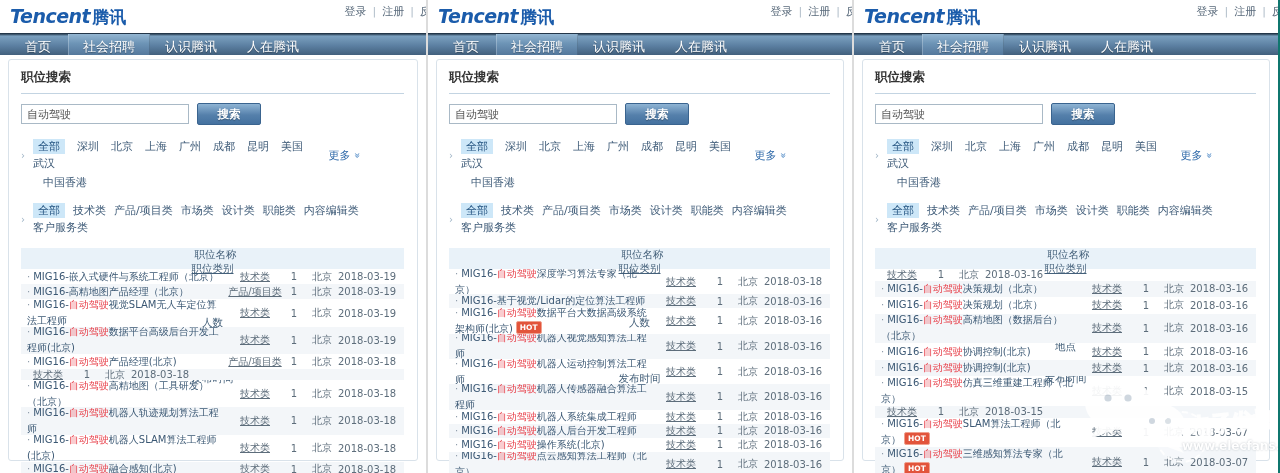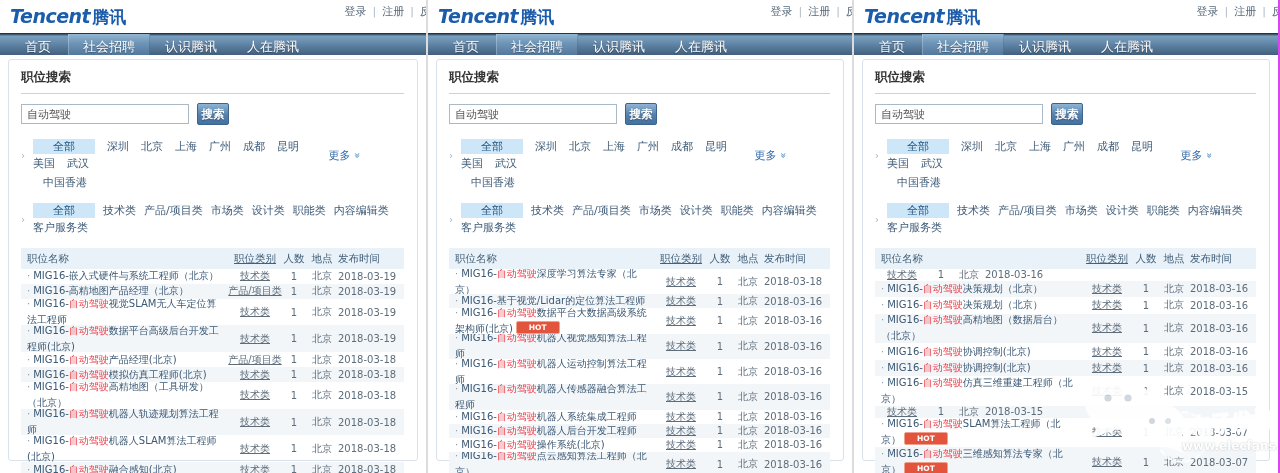--- a/index.html
+++ b/index.html
@@ -1,18 +1,18 @@
 <!DOCTYPE html>
 <html><head>
 <meta charset="utf-8">
 <style>
   * { margin:0; padding:0; box-sizing:border-box; }
   html,body { width:1280px; height:473px; overflow:hidden; background:#fff;
               font-family:"DejaVu Sans","Liberation Sans",sans-serif; }
-  .app { display:flex; width:1280px; height:473px; background:#d946ef; }
+  .app { display:flex; width:1280px; height:473px; background:#0f766e; }
   .panel { width:426px; height:473px; background:#fff; position:relative; overflow:hidden; flex:0 0 auto; }
   .panel + .panel { border-left:2px solid #dcdcdc; }
 
   
   .topbar { height:33px; position:relative; background:#fff; }
   .logo { position:absolute; left:10px; top:5px; white-space:nowrap; cursor:pointer; }
   .logo-en { font-size:19px; font-weight:bold; font-style:italic; color:#1b5cab; letter-spacing:-0.5px; }
   .logo-cn { font-size:17px; font-weight:bold; color:#1b5cab; margin-left:2px; }
   .top-links { position:absolute; top:4px; right:-16px; white-space:nowrap; font-size:11px; color:#5a6b7c; }
   .top-links a { color:#5a6b7c; text-decoration:none; cursor:pointer; }
@@ -30,57 +30,57 @@
 
   
   .content-box { margin:4px 8px 0; height:402px; background:#fff;
                  border:1px solid #d9e2ea; border-radius:3px; padding:0 13px 0 12px; position:relative; }
   .section-title { padding-top:9px; font-size:12.5px; font-weight:bold; color:#333; }
   .title-rule { border-bottom:1px solid #c3d4e2; margin-top:7px; }
 
   .search-row { margin-top:9px; display:flex; align-items:center; }
   .search-input { width:168px; height:20px; border:1px solid #a9b9c6; padding:0 5px; font-size:11px;
                   color:#555; background:#fff; font-family:inherit; }
-  .search-btn { margin-left:8px; width:32px; height:22px; border:1px solid #3a648f; border-radius:2px;
+  .search-btn { margin-left:8px; width:64px; height:22px; border:1px solid #3a648f; border-radius:2px;
                 background:linear-gradient(180deg,#8fb4d4 0%,#5580ab 55%,#44719f 100%);
                 color:#fff; font-size:11.5px; font-weight:bold; cursor:pointer;
                 text-shadow:0 1px 1px rgba(0,0,0,.3); font-family:inherit; }
 
   
   .filters { margin-top:13px; font-size:11px; color:#3d5a77; }
   .filter-row { display:flex; align-items:center; line-height:17px; }
   .filter-arrow { color:#9fb4c6; font-size:10px; margin-right:8px; }
   .loc-row .f-item { margin-right:12px; }
   .cat-row .f-item { margin-right:8px; }
   .f-item { cursor:pointer; white-space:nowrap; }
-  .f-item.selected { background:#cde7f8; color:#235380; padding:1px 20px; }
+  .f-item.selected { background:#cde7f8; color:#235380; padding:1px 5px; }
   .more-link { margin-left:auto; margin-right:44px; color:#2d68a8; cursor:pointer; white-space:nowrap; }
   .more-chevrons { display:inline-block; transform:rotate(90deg); font-size:10px; color:#4a86c4; }
   .filter-row2 { margin:2px 0 0 22px; line-height:17px; }
   .filter-row2 .f-item { margin-right:12px; }
   .cat-row { margin-top:11px; }
 
   
   .thead { margin-top:12px; height:21px; display:flex; align-items:center;
-           background:#e9f2f9; font-size:10.5px; color:#44607a; }
+           background:#e9f2f9; font-size:10.5px; color:#44607a;flex-direction:column; }
   .col-name { flex:1 1 auto; padding-left:6px; min-width:0; }
   .col-cat  { flex:0 0 54px; text-align:center; white-space:nowrap;text-decoration:underline; }
   .col-num  { flex:0 0 24px; text-align:center; }
   .col-loc  { flex:0 0 32px; text-align:center; }
   .col-date { flex:0 0 66px; text-align:left; white-space:nowrap; }
 
   .jobs { height:208px; display:flex; flex-direction:column; }
   .job-row { display:flex; align-items:center; flex:0 1 auto; min-height:0; overflow:hidden; font-size:10px; }
   .job-row:nth-child(even) { background:#f3f6f9; }
   .job-name { line-height:16px; padding:2px 4px 2px 6px; }
   .bullet { color:#8c9aa8; margin-right:3px; }
   .job-link { color:#3b5874; text-decoration:none; cursor:pointer; }
   .job-hl { color:#e8444e; font-style:normal; }
   .job-badge { display:inline-block; background:#e2543b; color:#fff; font-size:7.5px; font-weight:bold;
-               line-height:9px; padding:1px 12px; border-radius:2px; margin-left:3px;
+               line-height:9px; padding:1px 3px; border-radius:2px; margin-left:3px;
                vertical-align:2px; border:1px solid #f0a08e; }
   .job-cat,.job-num,.job-loc,.job-date { color:#5d6d7b; font-size:10px; }
 
   
   .watermark { position:absolute; right:0; bottom:0; width:200px; height:96px;
                pointer-events:none; opacity:.93; display:none; }
   .panel.has-wm .watermark { display:block; }
   .wm-svg { position:absolute; left:0; top:-4px; }
   .wm-circle { position:absolute; left:78px; top:34px; width:52px; height:52px;
                border:2px dashed #fff; border-radius:50%; background:rgba(255,255,255,.25); }
@@ -173,21 +173,20 @@
             <span class="col-date job-date">2018-03-19</span>
           </div>
           <div class="job-row">
             <span class="col-name job-name"><span class="bullet">·</span><a class="job-link">MIG16-<span class="job-hl">自动驾驶</span>产品经理(北京)</a></span>
             <span class="col-cat job-cat">产品/项目类</span>
             <span class="col-num job-num">1</span>
             <span class="col-loc job-loc">北京</span>
             <span class="col-date job-date">2018-03-18</span>
           </div>
           <div class="job-row">
-            <span class="col-name job-name"><span class="bullet">·</span><a class="job-link">MIG16-<span class="job-hl">自动驾驶</span>模拟仿真工程师(北京)</a></span>
             <span class="col-cat job-cat">技术类</span>
             <span class="col-num job-num">1</span>
             <span class="col-loc job-loc">北京</span>
             <span class="col-date job-date">2018-03-18</span>
           </div>
           <div class="job-row">
             <span class="col-name job-name"><span class="bullet">·</span><a class="job-link">MIG16-<span class="job-hl">自动驾驶</span>高精地图（工具研发）（北京）</a></span>
             <span class="col-cat job-cat">技术类</span>
             <span class="col-num job-num">1</span>
             <span class="col-loc job-loc">北京</span>

